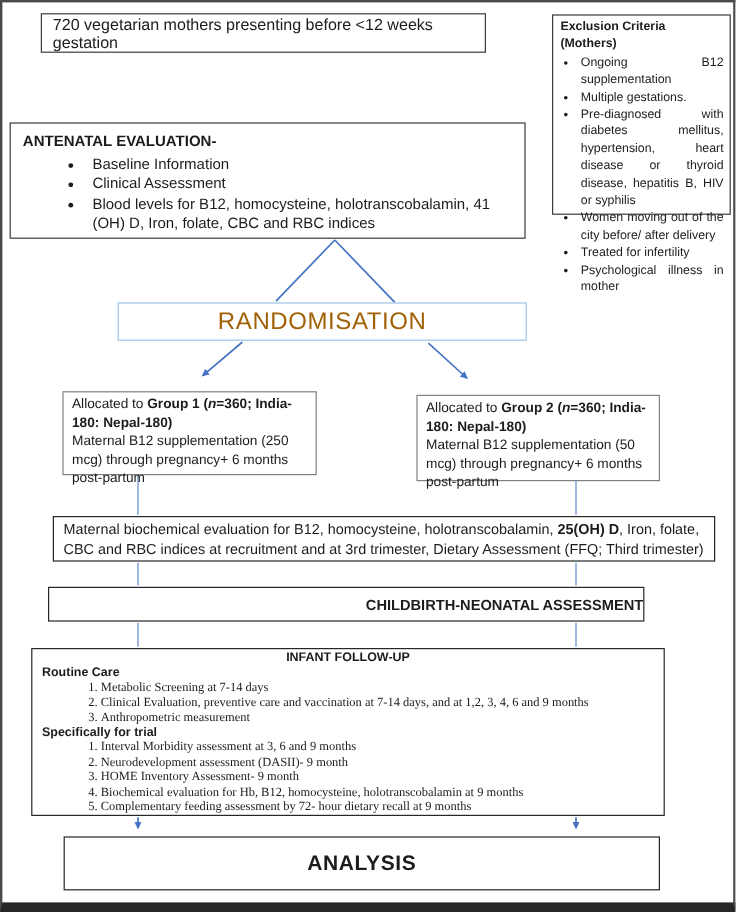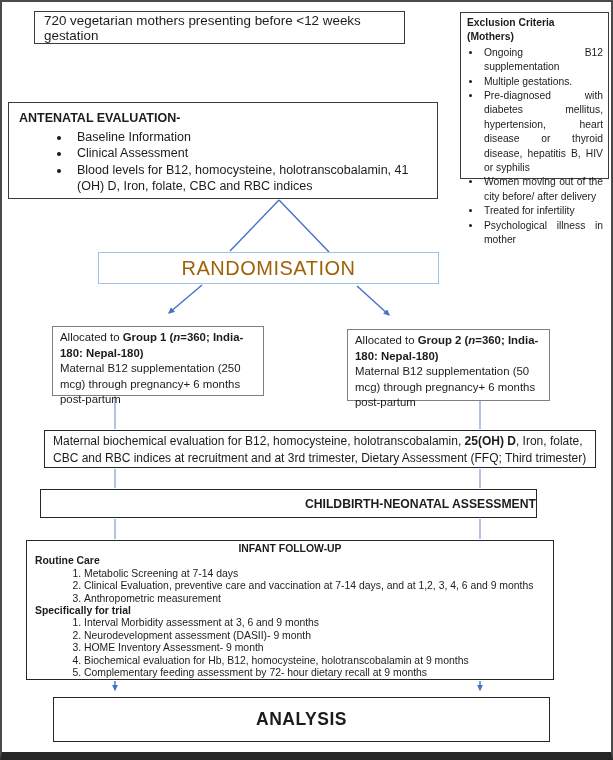--- a/index.html
+++ b/index.html
@@ -48,21 +48,21 @@
                   padding:2px 8px; font-size:12px; line-height:1.38; }
 
   .childbirth-box { left:38px; top:487px; width:497px; height:29px;
                     display:flex; align-items:center; justify-content:flex-end;
                     font-weight:bold; font-size:12.2px; }
 
   .infant-box { left:24px; top:538px; width:528px; height:140px;
                 padding:2px 8px; font-size:10.4px; line-height:12.4px; }
   .infant-box .ttl { text-align:center; font-weight:bold; }
   .infant-box .hd { font-weight:bold; }
-  .infant-box ol { margin:0; padding-left:49px; }
+  .infant-box ol { margin:0; padding-left:49px;font-family:Liberation Serif, serif; }
 
   .analysis-box { left:51px; top:695px; width:497px; height:45px;
                   display:flex; align-items:center; justify-content:center;
                   font-weight:bold; font-size:17.5px; letter-spacing:0.5px; }
 
   svg.connectors { position:absolute; left:0; top:0; width:613px; height:760px;
                    pointer-events:none; }
   .line-strong { stroke:#4472C4; stroke-width:1.4; fill:none; }
   .line-light  { stroke:#7C9CD6; stroke-width:1.2; fill:none; }
 </style>

